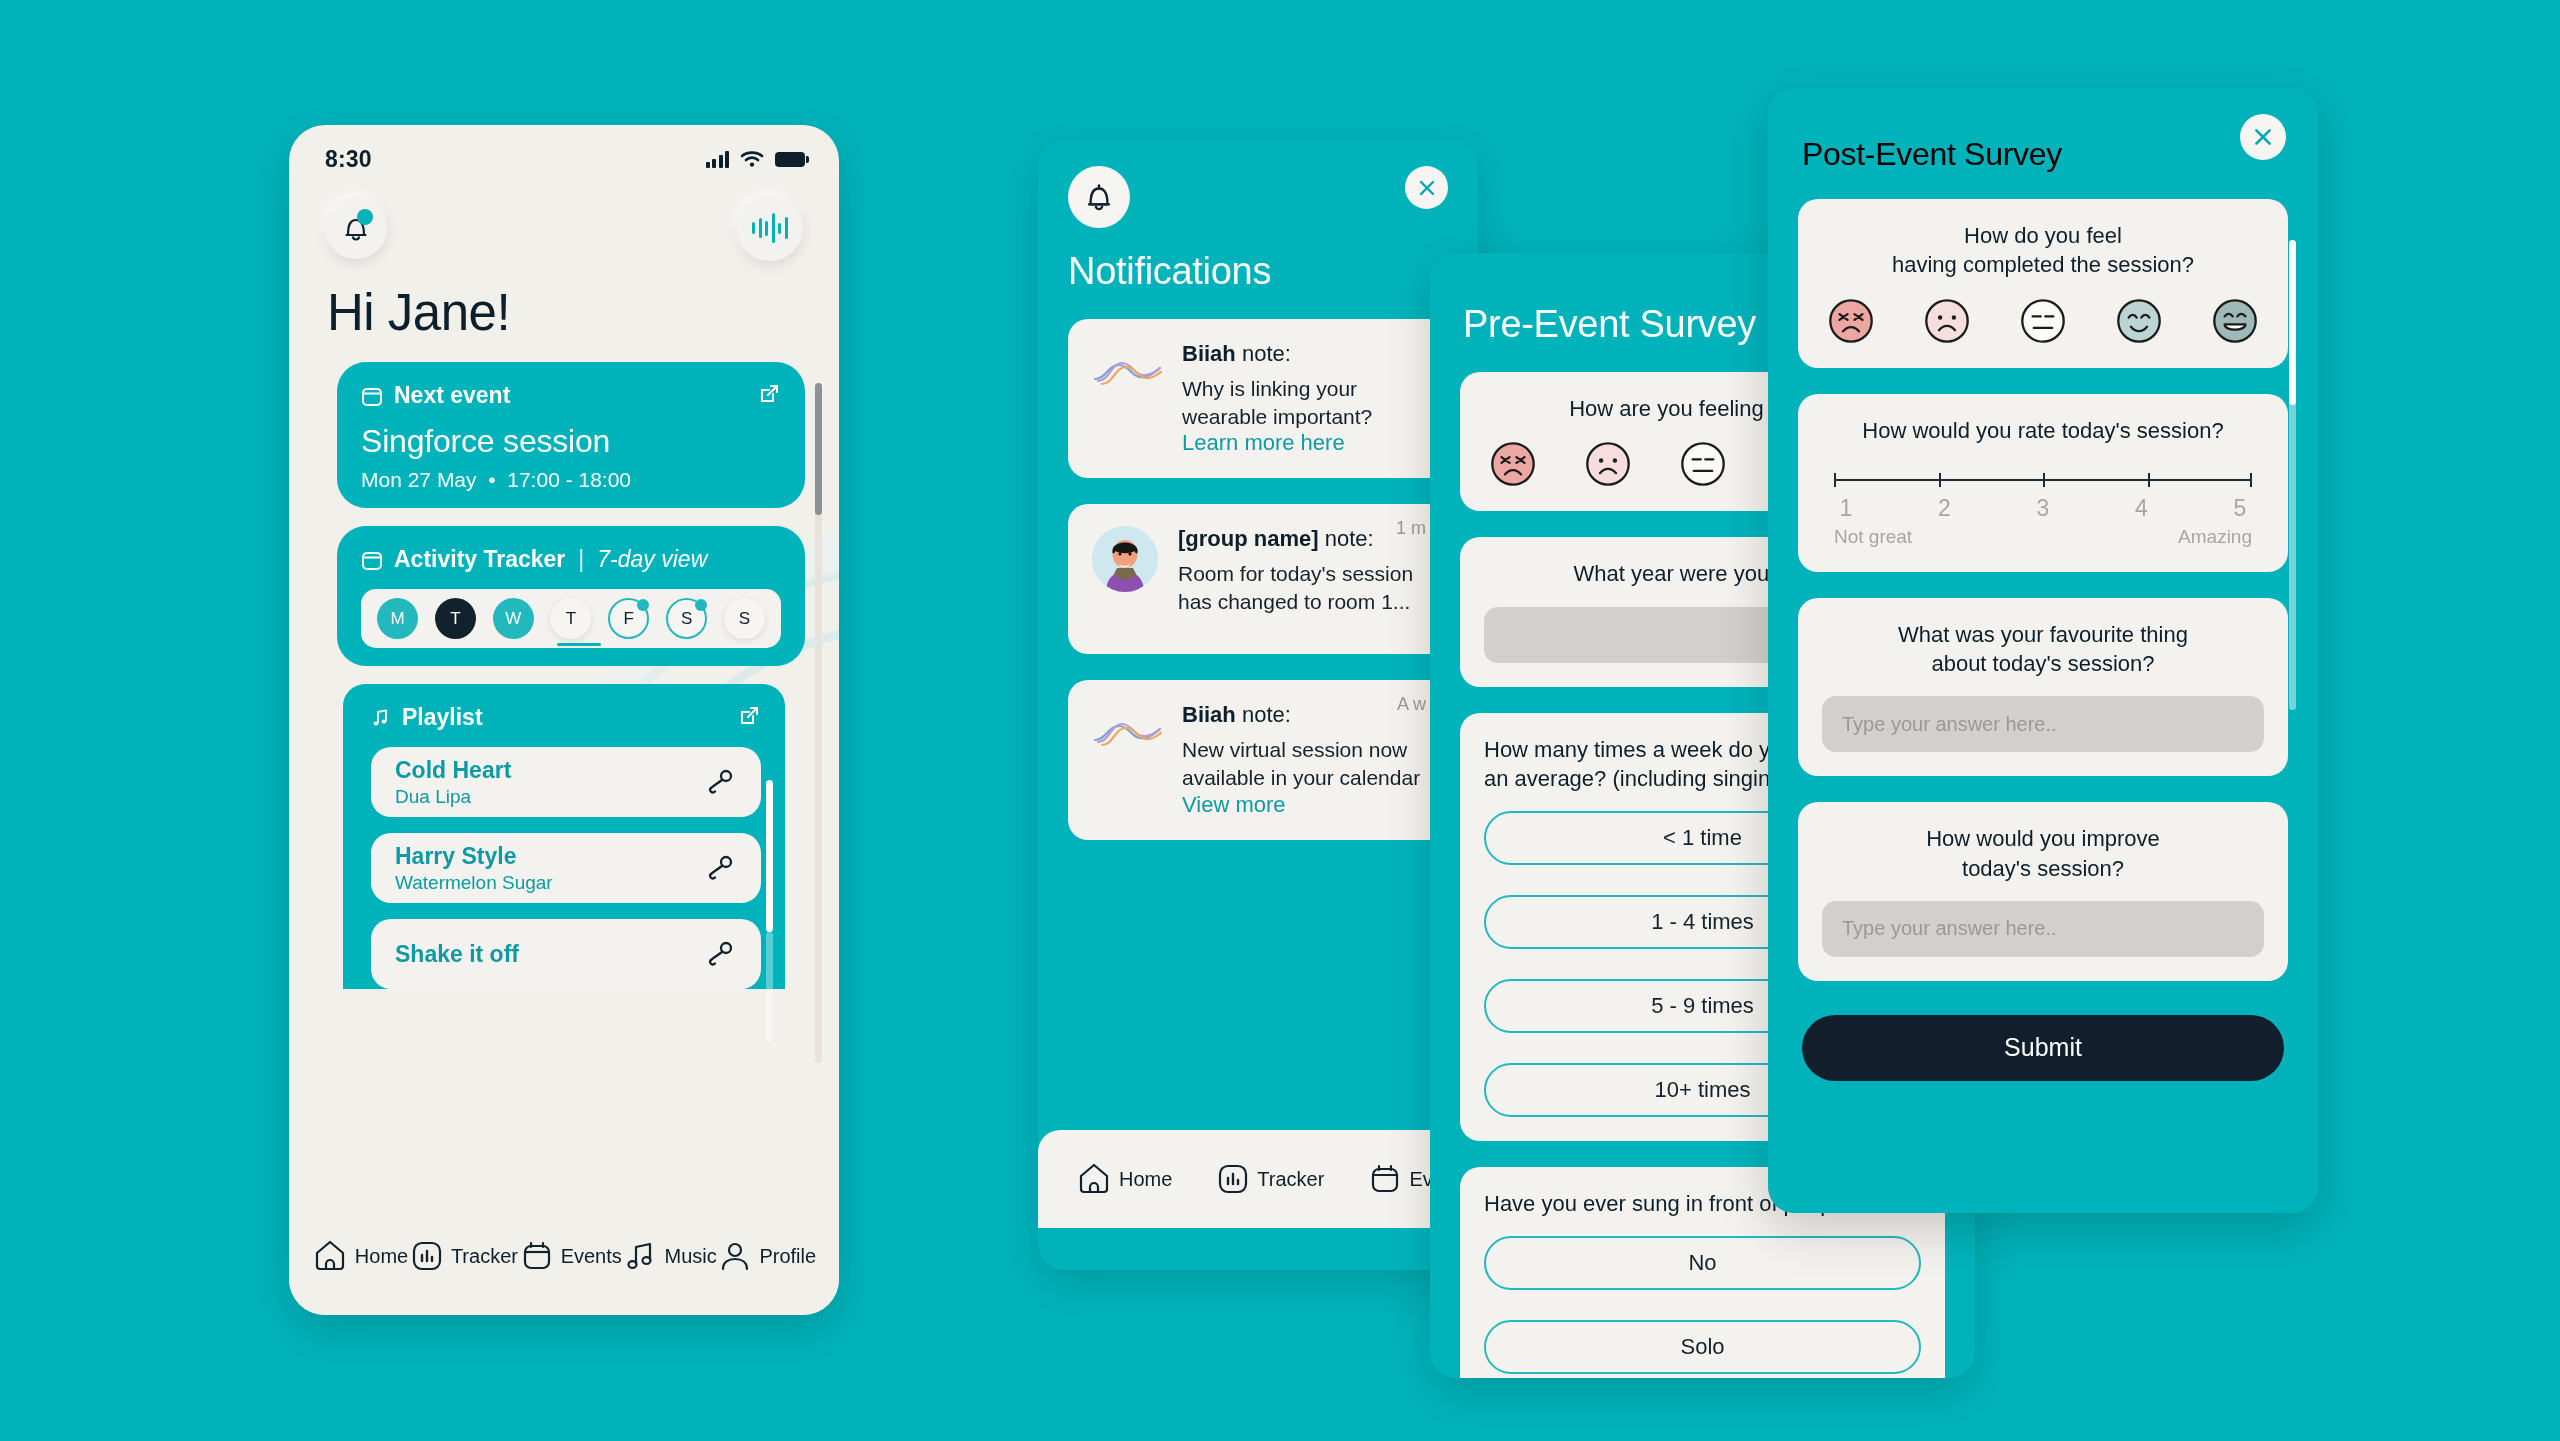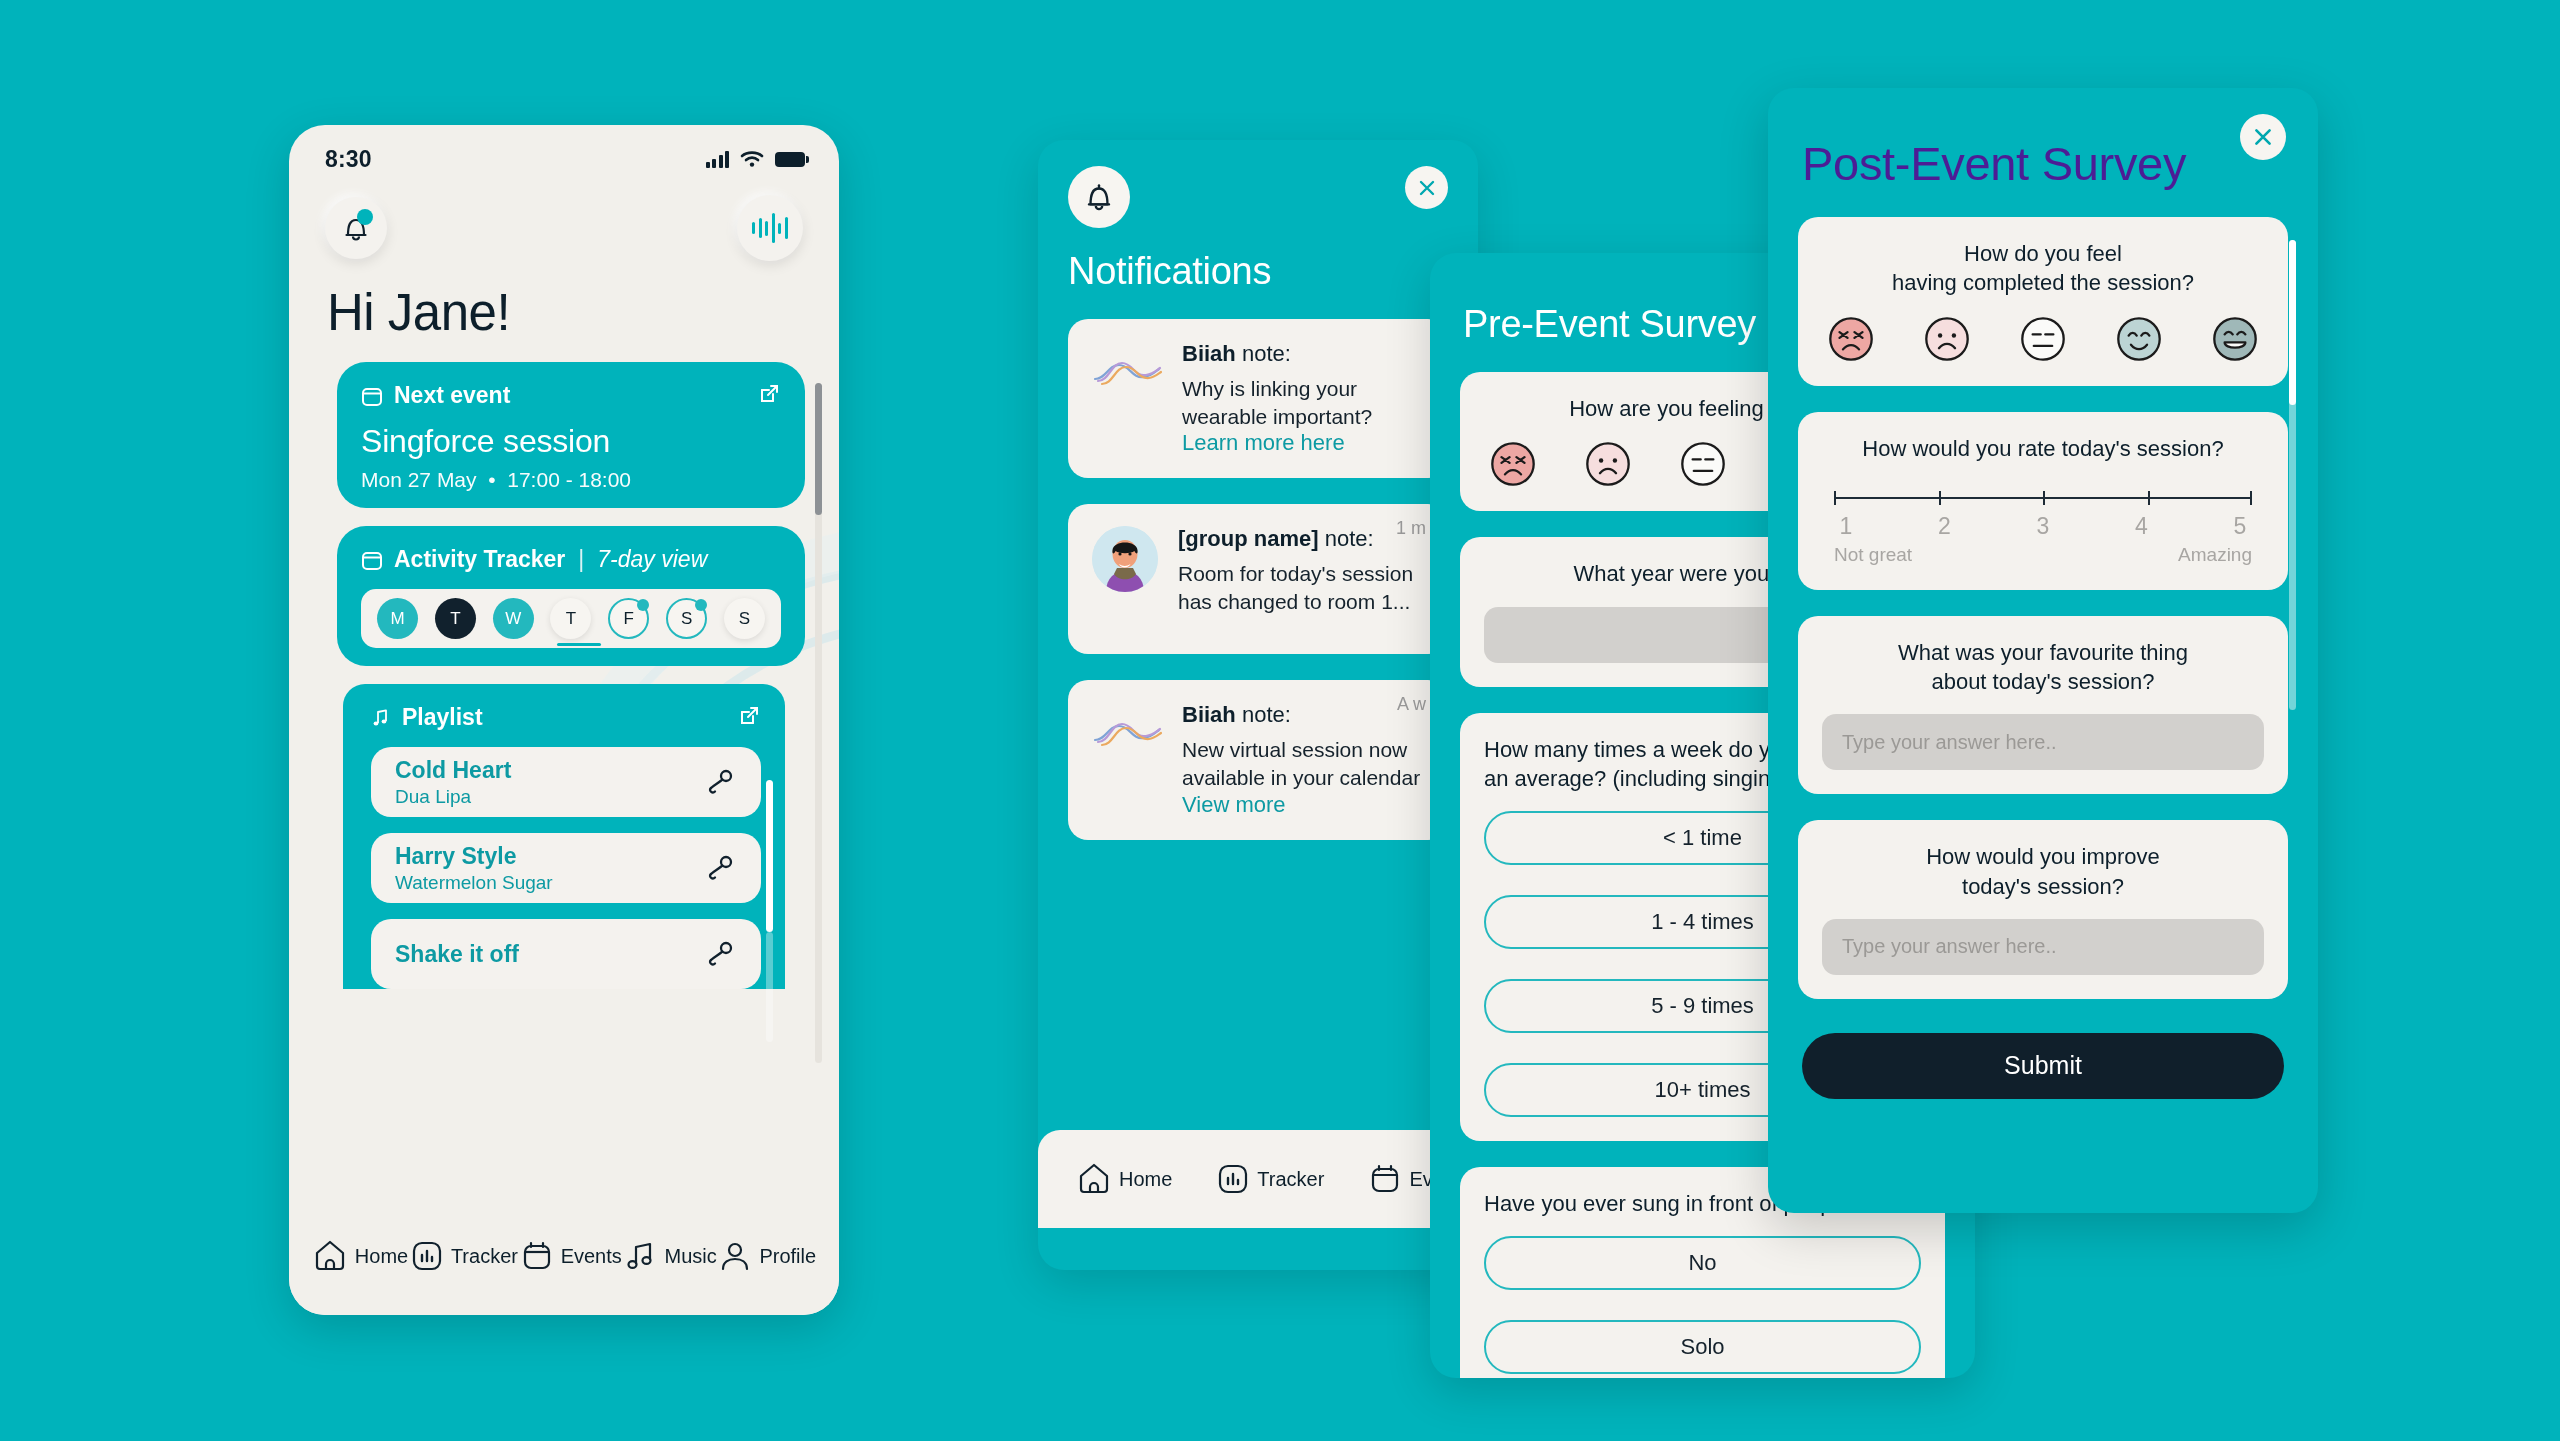--- a/index.html
+++ b/index.html
@@ -149,21 +149,21 @@
     display:flex; align-items:center; justify-content:center; font-size: 25px;
     margin: 0 34px;
   }
 
   
   .panel-post {
     position: absolute; left: 1768px; top: 88px; width: 550px; height: 1125px;
     background: #00b3bb; border-radius: 26px; overflow: hidden;
     box-shadow: 0 16px 50px rgba(0,0,0,.18);
   }
-  .post-title { font-size: 47px; color:#4c1d95; padding: 48px 0 0 34px; letter-spacing:-.3px; }
+  .post-title { font-size: 32px; color:#000000; padding: 48px 0 0 34px; letter-spacing:-.3px; }
   .post-close { position:absolute; right: 32px; top: 26px; width: 46px; height: 46px; border-radius:50%;
                 background:#f7f5f1; display:flex; align-items:center; justify-content:center; }
   .scale-wrap { margin-top: 28px; padding: 0 12px; }
   .scale-line { position: relative; height: 14px; }
   .scale-line:before { content:""; position:absolute; left:0; right:0; top: 6px; height: 2px; background:#1d2b36; }
   .tick { position:absolute; top: 0; width: 2px; height: 14px; background:#1d2b36; }
   .scale-nums { display:flex; justify-content: space-between; margin-top: 8px; }
   .scale-nums span { font-size: 23px; color:#a8a6a3; width: 24px; text-align:center; }
   .scale-ends { display:flex; justify-content: space-between; margin-top: 4px; }
   .scale-ends span { font-size: 19px; color:#a8a6a3; }

